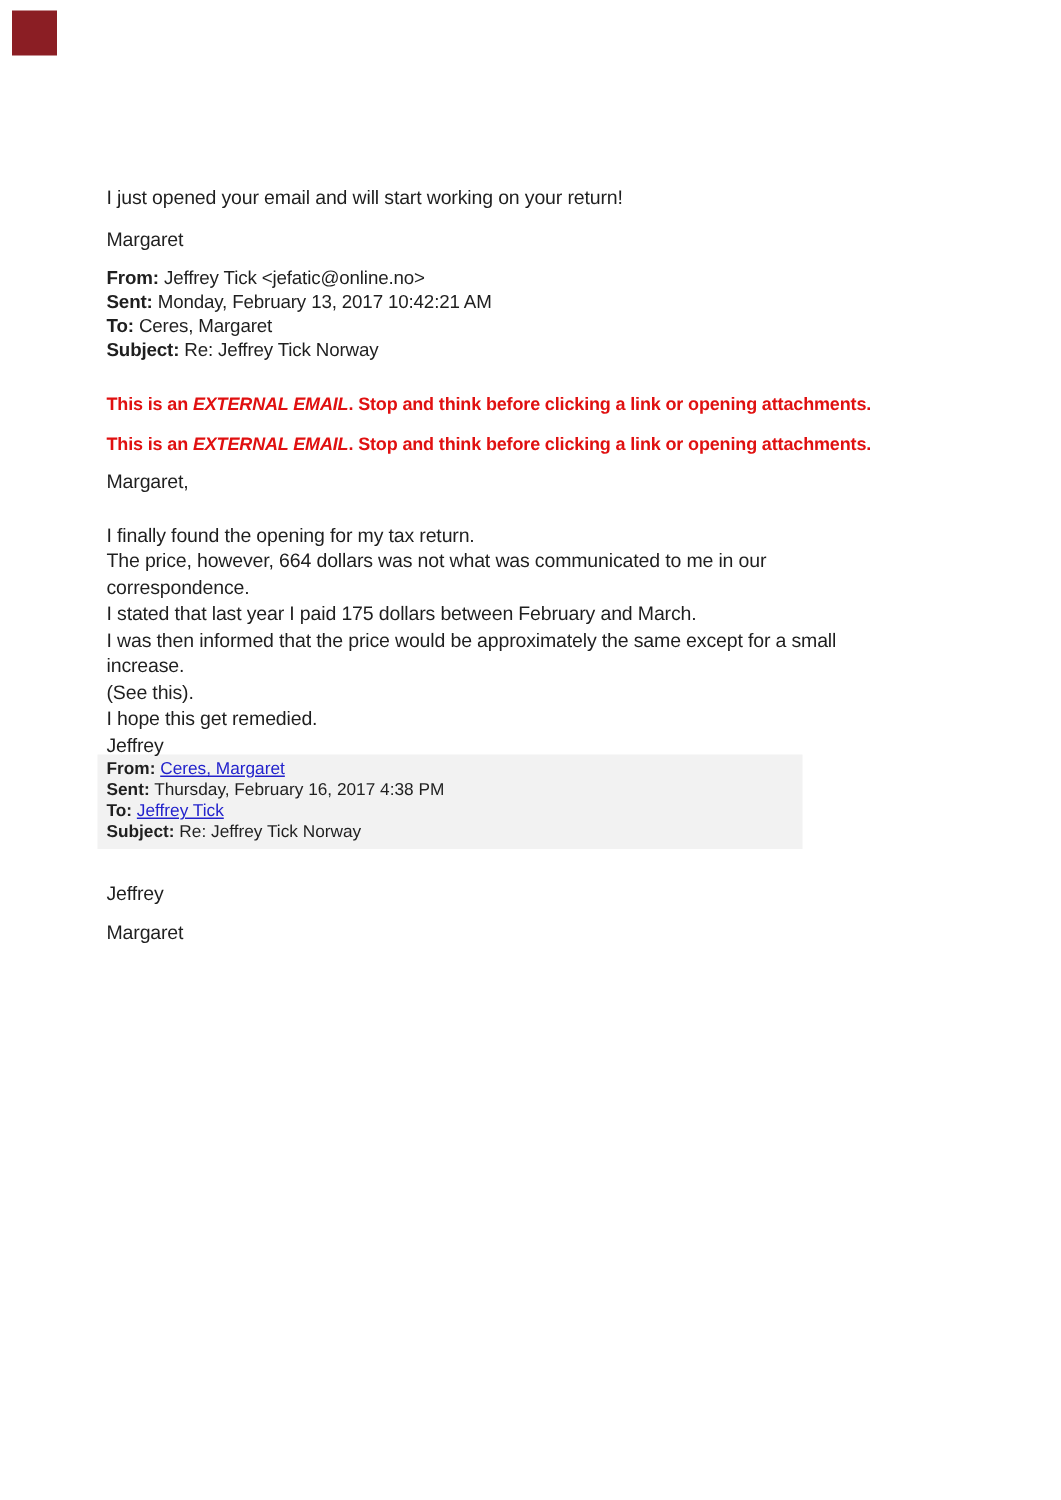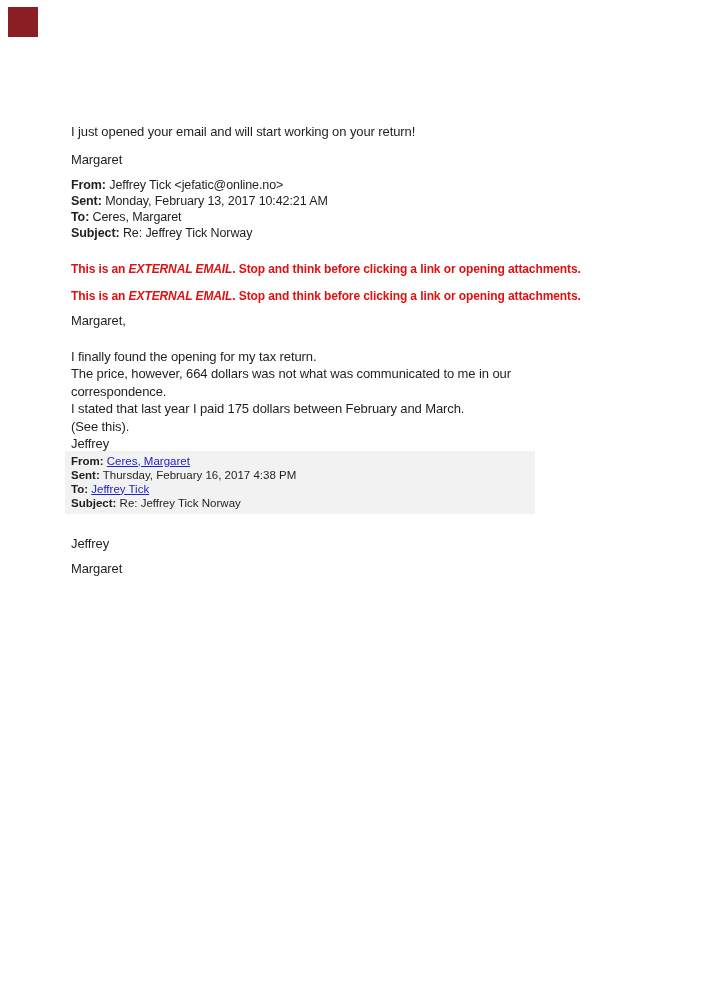--- a/index.html
+++ b/index.html
@@ -91,21 +91,23 @@
   <div class="warning"><span>This is an </span><span class="emph">EXTERNAL EMAIL</span><span>. Stop and think before clicking a link or opening attachments.</span></div>
 
   <div class="warning"><span>This is an </span><span class="emph">EXTERNAL EMAIL</span><span>. Stop and think before clicking a link or opening attachments.</span></div>
 
   <div class="greeting">Margaret,</div>
 
   <div class="body-block">
     <div>I finally found the opening for my tax return.</div>
     <div>The price, however, 664 dollars was not what was communicated to me in our correspondence.</div>
     <div>I stated that last year I paid 175 dollars between February and March.</div>
+    <div>I was then informed that the price would be approximately the same except for a small increase.</div>
     <div>(See this).</div>
+    <div>I hope this get remedied.</div>
     <div>Jeffrey</div>
   </div>
 
   <div class="quote-hdr">
     <div class="hrow"><span class="hlabel">From:</span> <a>Ceres, Margaret</a></div>
     <div class="hrow"><span class="hlabel">Sent:</span> <span>Thursday, February 16, 2017 4:38 PM</span></div>
     <div class="hrow"><span class="hlabel">To:</span> <a>Jeffrey Tick</a></div>
     <div class="hrow"><span class="hlabel">Subject:</span> <span>Re: Jeffrey Tick Norway</span></div>
   </div>
 

